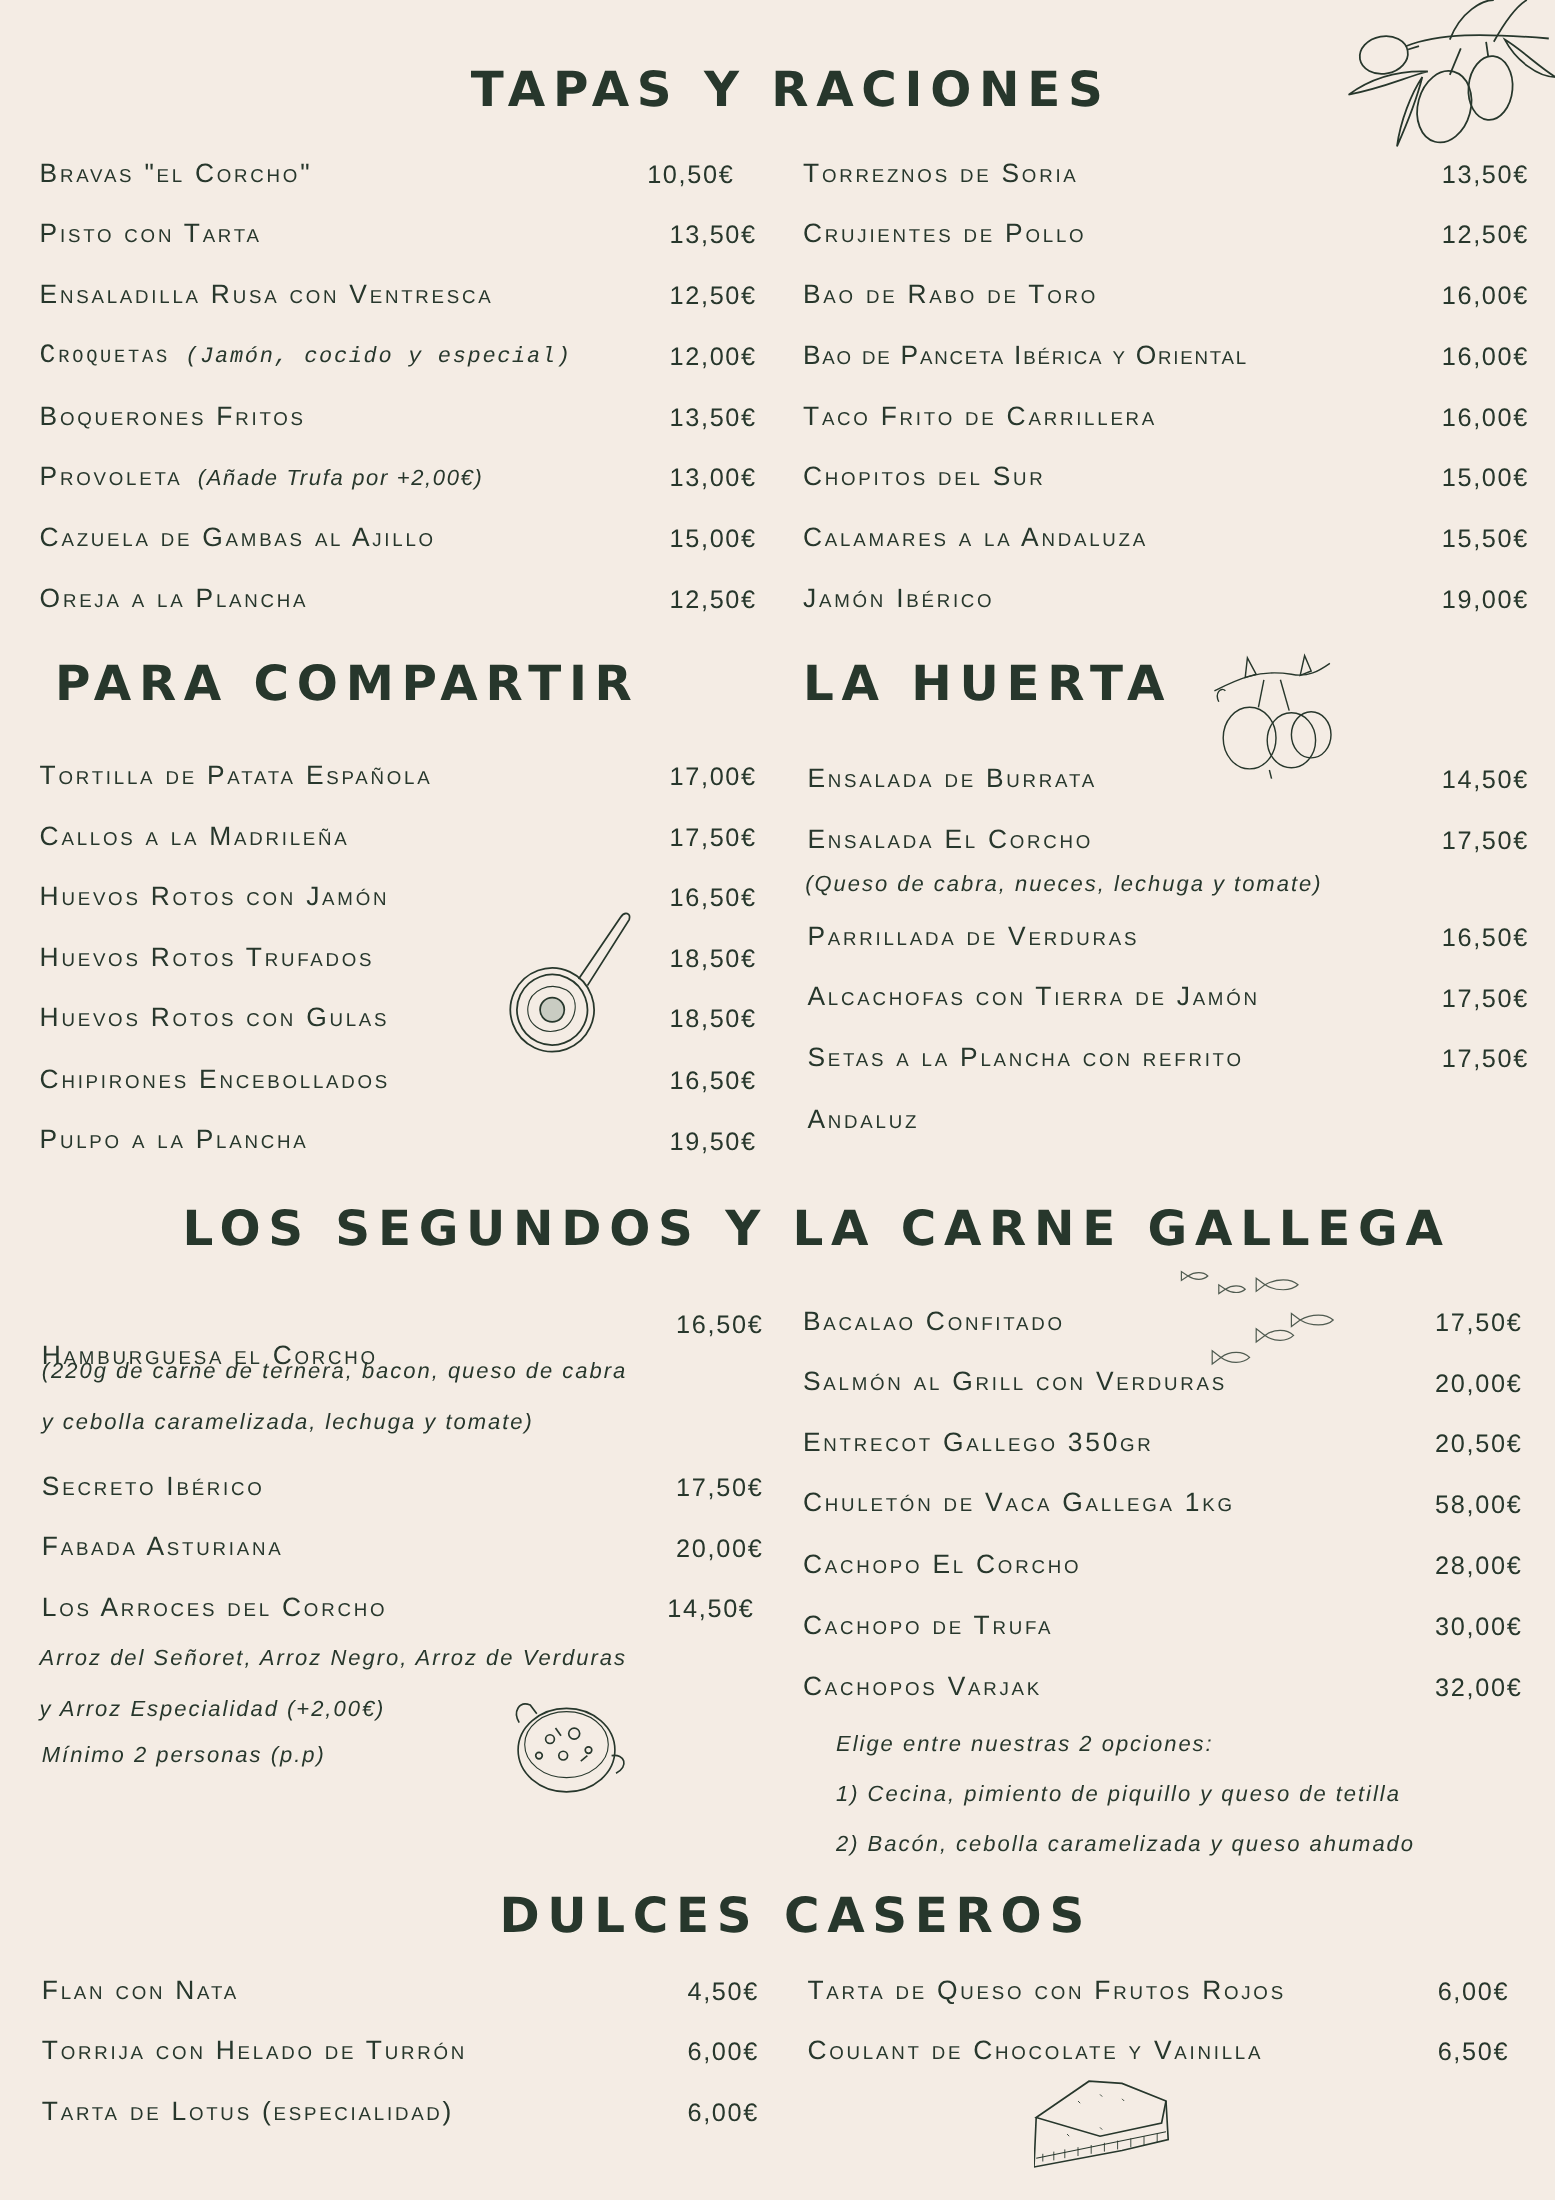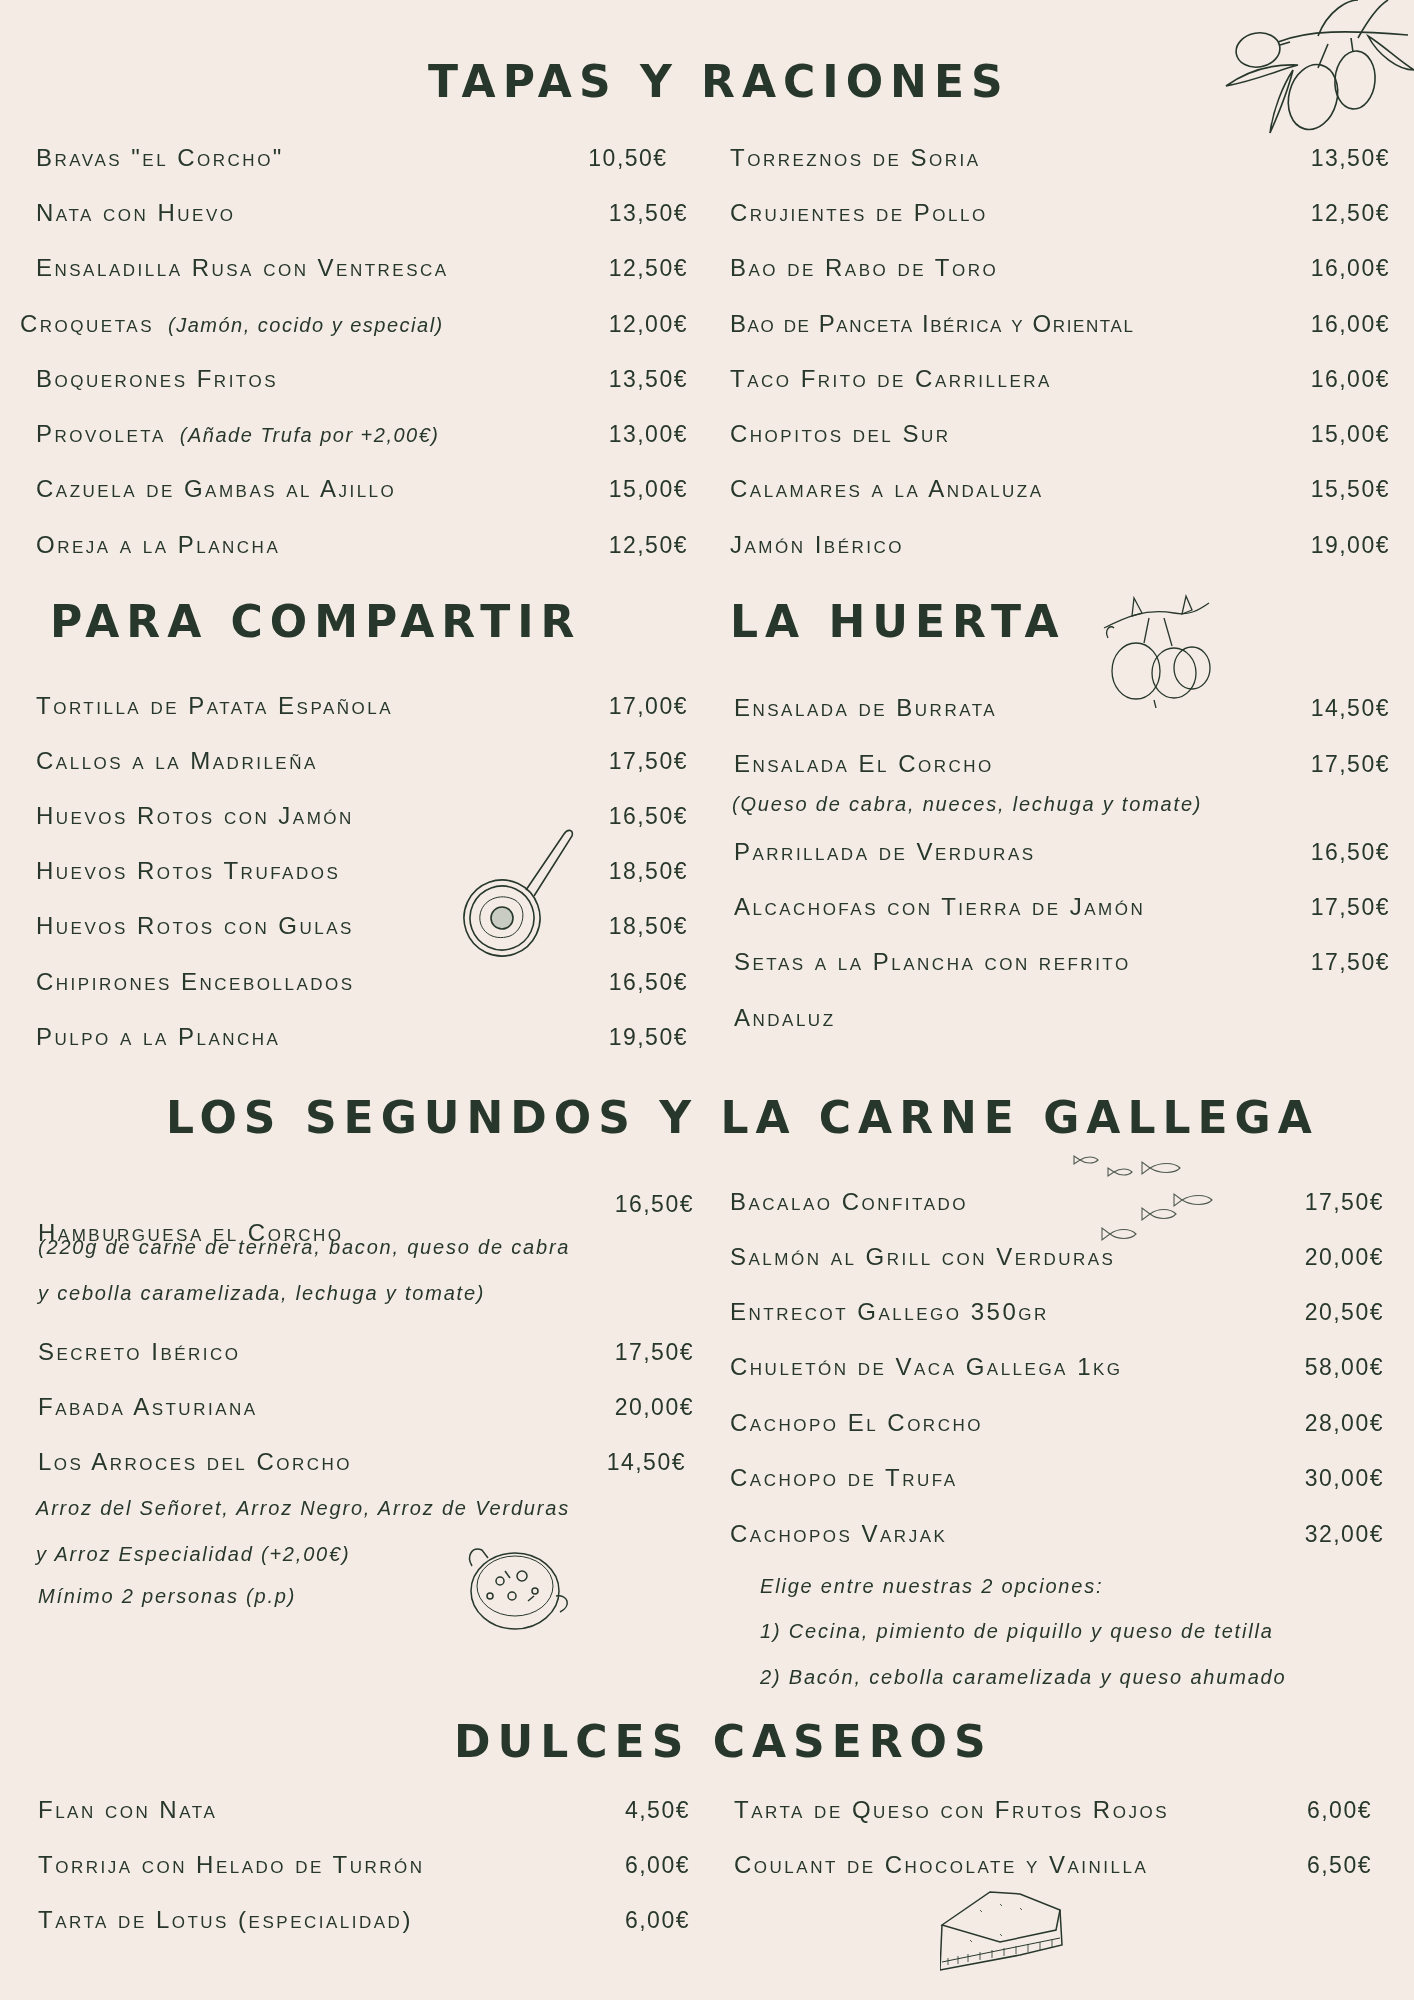--- a/index.html
+++ b/index.html
@@ -41,27 +41,27 @@
   <ellipse cx="137" cy="80" rx="20" ry="29" transform="rotate(5 137 80)"></ellipse>
   <path d="M62 45 L72 42"></path>
     <path d="M110 44 L100 68"></path>
     <path d="M133 38 L135 52"></path>
 </svg>
 
 <div>
   <div class="item" style="left:36px; top:144px;">Bravas "el Corcho"</div>
   <div class="price" style="left:568px; top:145px;text-align:center;">10,50€</div>
 
-  <div class="item" style="left:36px; top:199px;">Nata con Huevo</div>
+  <div class="item" style="left:36px; top:199px;">Pisto con Tarta</div>
   <div class="price" style="left:568px; top:200px;">13,50€</div>
 
   <div class="item" style="left:36px; top:254px;">Ensaladilla Rusa con Ventresca</div>
   <div class="price" style="left:568px; top:255px;">12,50€</div>
 
-  <div class="item" style="left:20px; top:310px;"><span>Croquetas</span><span class="note">(Jamón, cocido y especial)</span></div>
+  <div class="item" style="left:36px; top:310px;font-family:Liberation Mono, monospace;"><span>Croquetas</span><span class="note">(Jamón, cocido y especial)</span></div>
   <div class="price" style="left:568px; top:311px;">12,00€</div>
 
   <div class="item" style="left:36px; top:365px;">Boquerones Fritos</div>
   <div class="price" style="left:568px; top:366px;">13,50€</div>
 
   <div class="item" style="left:36px; top:420px;"><span>Provoleta</span><span class="note">(Añade Trufa por +2,00€)</span></div>
   <div class="price" style="left:568px; top:421px;">13,00€</div>
 
   <div class="item" style="left:36px; top:475px;">Cazuela de Gambas al Ajillo</div>
   <div class="price" style="left:568px; top:476px;">15,00€</div>

